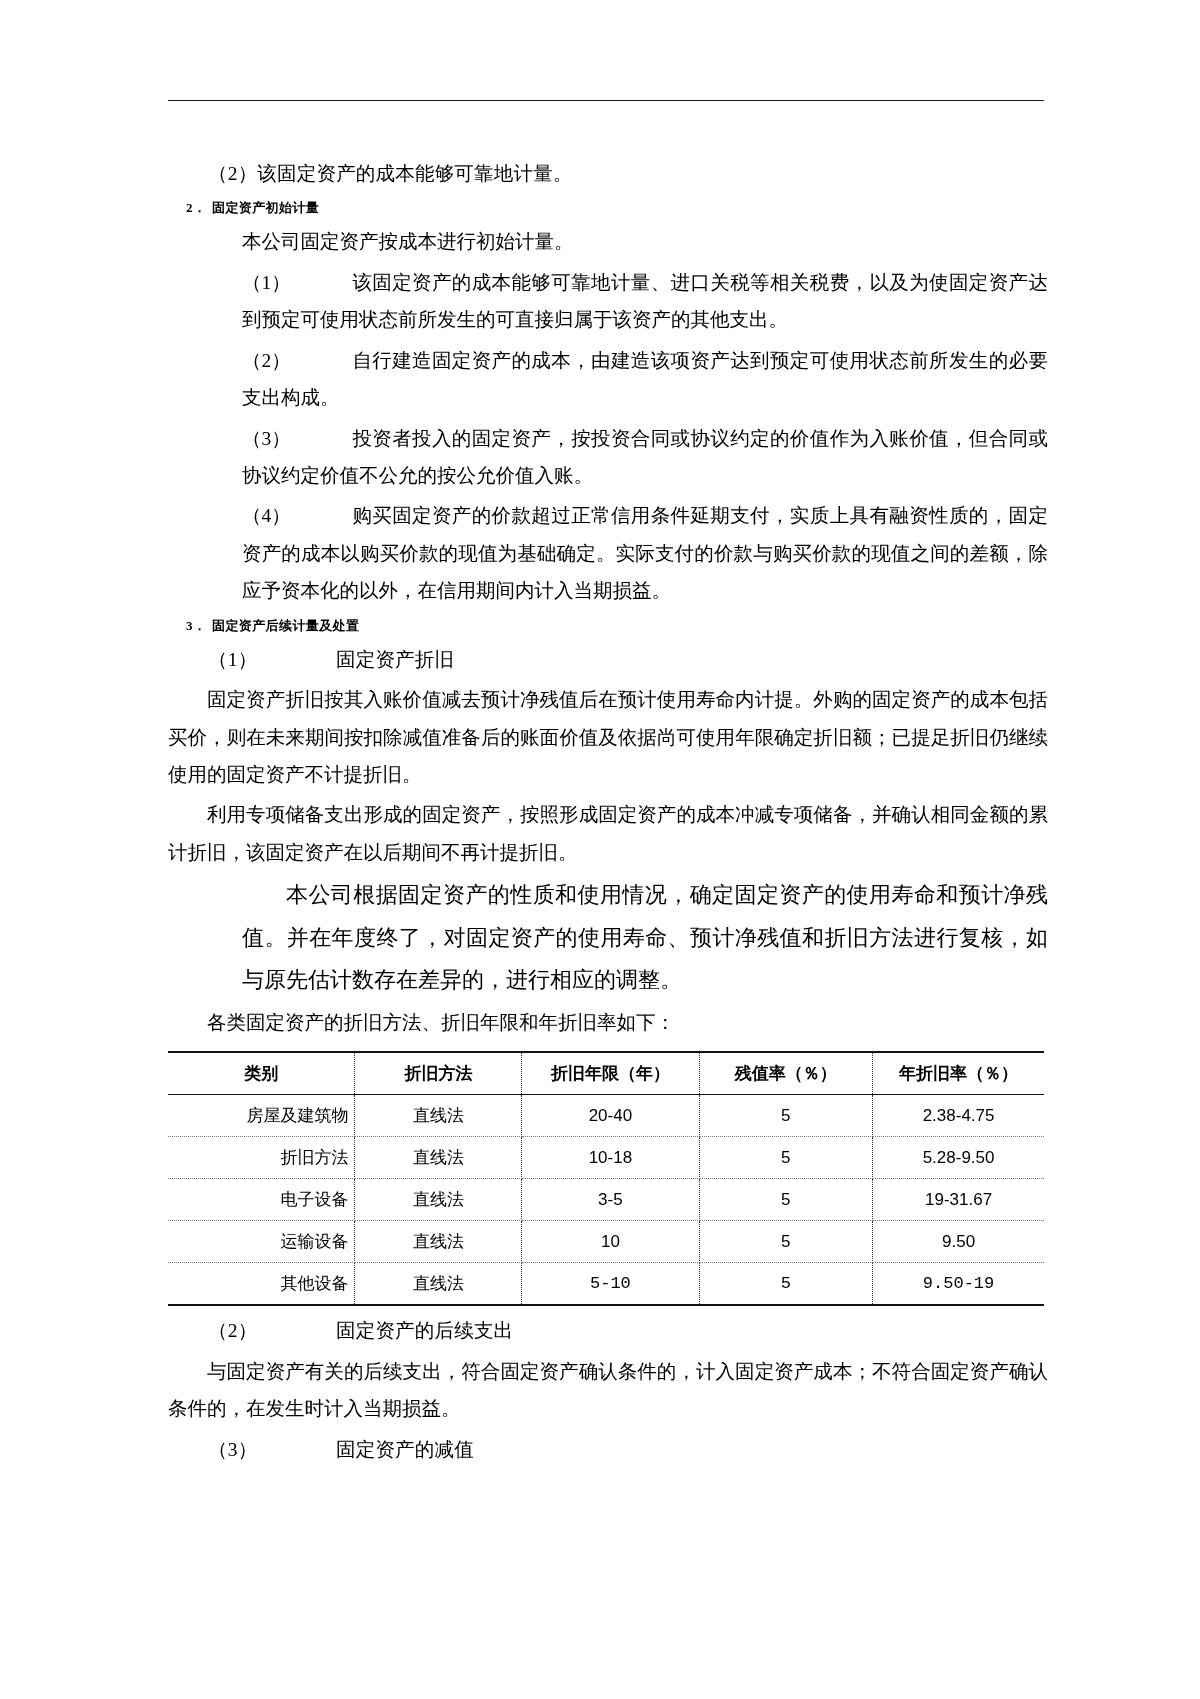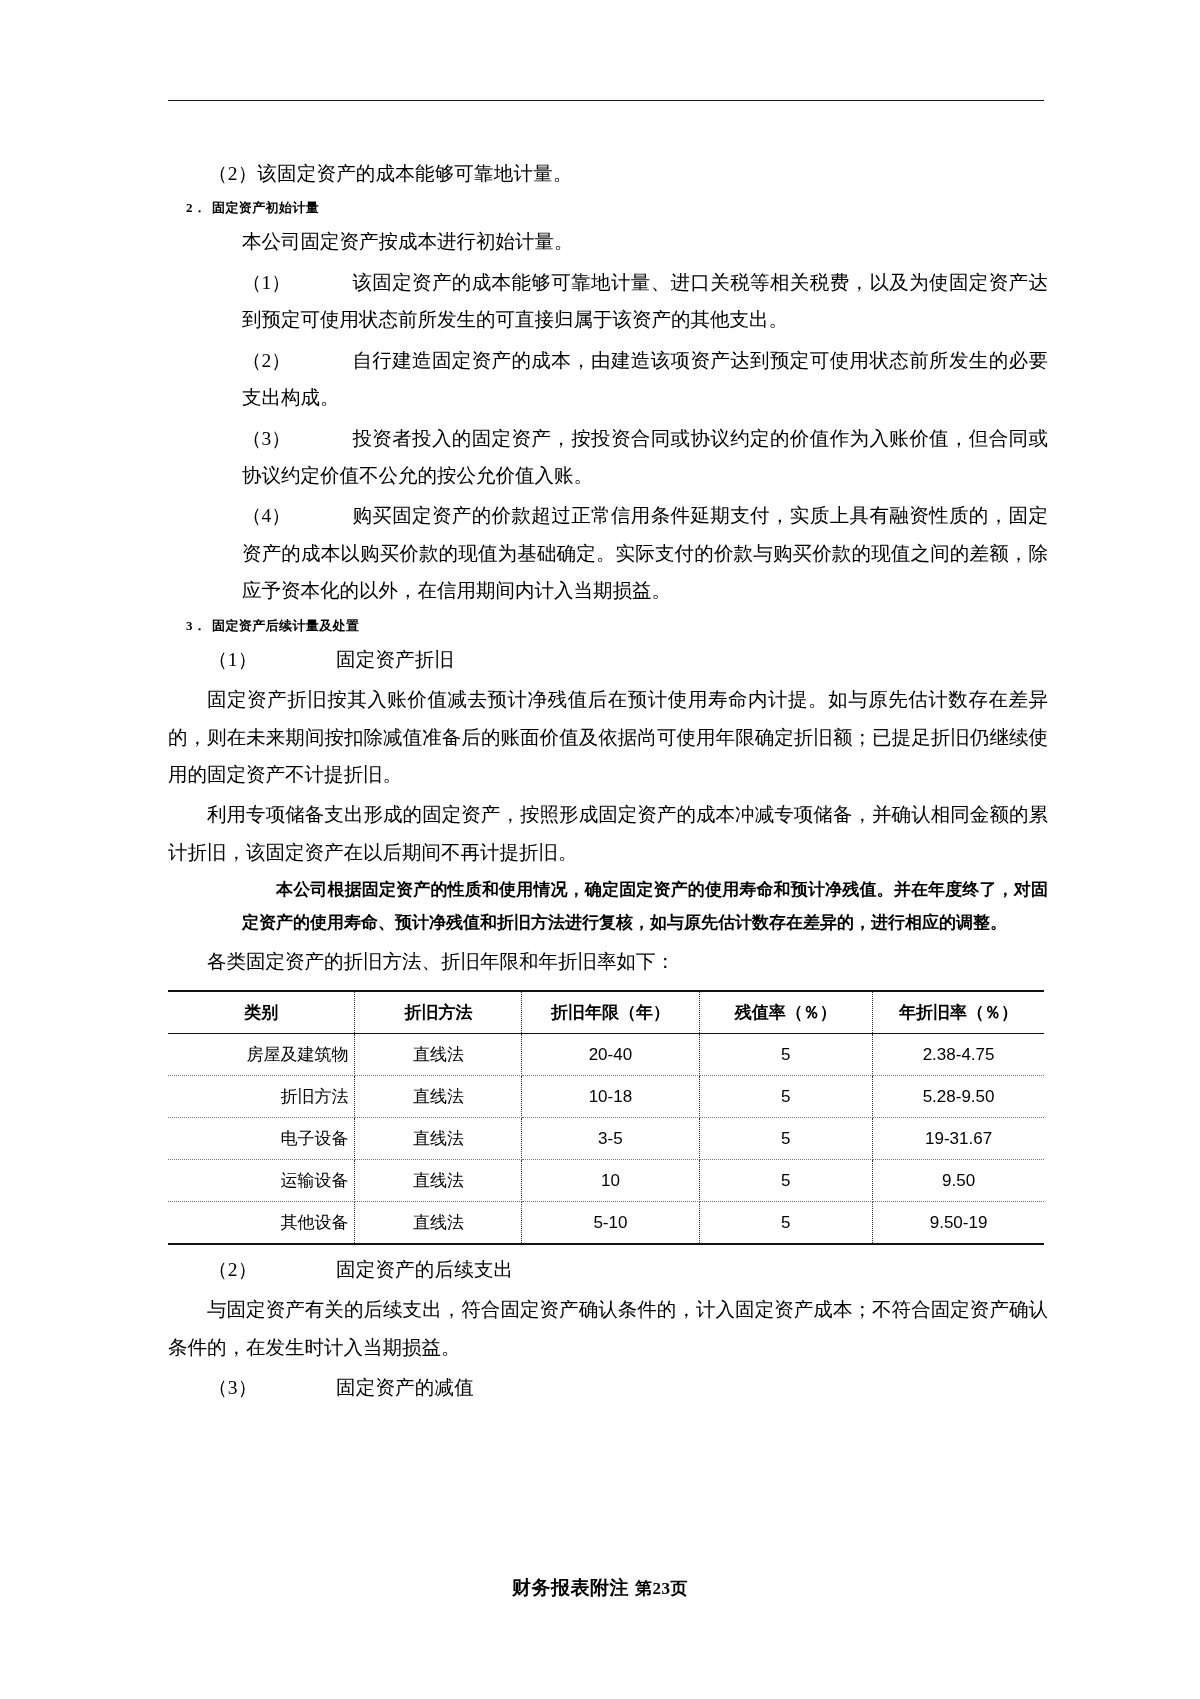--- a/index.html
+++ b/index.html
@@ -73,25 +73,24 @@
   .para-plain {
     font-size: 19.5px;
     line-height: 1.92;
     text-align: justify;
   }
   .para-plain.ind {
     text-indent: 2em;
   }
   .para-deep {
     padding-left: 74px;
-    font-size: 17px;
+    font-size: 22px;
     line-height: 1.92;
     text-align: justify;
     text-indent: 2em;
-    font-weight: bold;
   }
   table.dep {
     border-collapse: collapse;
     width: 876px;
     margin: 10px 0 6px 0;
     font-size: 17px;
     font-family: "Liberation Sans", "DejaVu Sans", sans-serif;
   }
   table.dep th, table.dep td {
     border-left: 1px dotted #333;
@@ -102,20 +101,21 @@
     text-align: center;
     height: 22px;
   }
   table.dep thead th {
     border-top: 2.2px solid #111;
     border-bottom: 1.6px solid #111;
     font-weight: bold;
   }
   table.dep tbody tr:last-child td {
     border-bottom: 2.2px solid #111;
+    font-family: Liberation Mono, monospace;
   }
   table.dep td.cat, table.dep th.cat {
     text-align: right;
     padding-left: 14px;
   }
   table.dep tr td:first-child, table.dep tr th:first-child {
     border-left: none;
   }
   table.dep tr td:last-child, table.dep tr th:last-child {
     border-right: none;
@@ -177,21 +177,21 @@
     </p>
 
     <p class="heading">
       <span class="num">3．</span><span>固定资产后续计量及处置</span>
     </p>
 
     <p class="body-text indent-hang">
       <span class="mark" style="display:inline-block;width:128px;">（1）</span><span>固定资产折旧</span>
     </p>
 
-    <p class="para-plain ind">固定资产折旧按其入账价值减去预计净残值后在预计使用寿命内计提。如与原先估计数存在差异的，则在未来期间按扣除减值准备后的账面价值及依据尚可使用年限确定折旧额；已提足折旧仍继续使用的固定资产不计提折旧。</p>
+    <p class="para-plain ind">固定资产折旧按其入账价值减去预计净残值后在预计使用寿命内计提。外购的固定资产的成本包括买价，则在未来期间按扣除减值准备后的账面价值及依据尚可使用年限确定折旧额；已提足折旧仍继续使用的固定资产不计提折旧。</p>
 
     <p class="para-plain ind">利用专项储备支出形成的固定资产，按照形成固定资产的成本冲减专项储备，并确认相同金额的累计折旧，该固定资产在以后期间不再计提折旧。</p>
 
     <p class="para-deep">本公司根据固定资产的性质和使用情况，确定固定资产的使用寿命和预计净残值。并在年度终了，对固定资产的使用寿命、预计净残值和折旧方法进行复核，如与原先估计数存在差异的，进行相应的调整。</p>
 
     <p class="para-plain ind">各类固定资产的折旧方法、折旧年限和年折旧率如下：</p>
 
     <table class="dep">
       <thead>
         <tr>
@@ -246,17 +246,14 @@
     </p>
 
     <p class="para-plain ind">与固定资产有关的后续支出，符合固定资产确认条件的，计入固定资产成本；不符合固定资产确认条件的，在发生时计入当期损益。</p>
 
     <p class="body-text indent-hang">
       <span class="mark" style="display:inline-block;width:128px;">（3）</span><span>固定资产的减值</span>
     </p>
 
   </div>
 
-  <div class="footer">
-    <span>财务报表附注</span><span class="pg">第23页</span>
-  </div>
 
 </div>
 
 </body></html>

